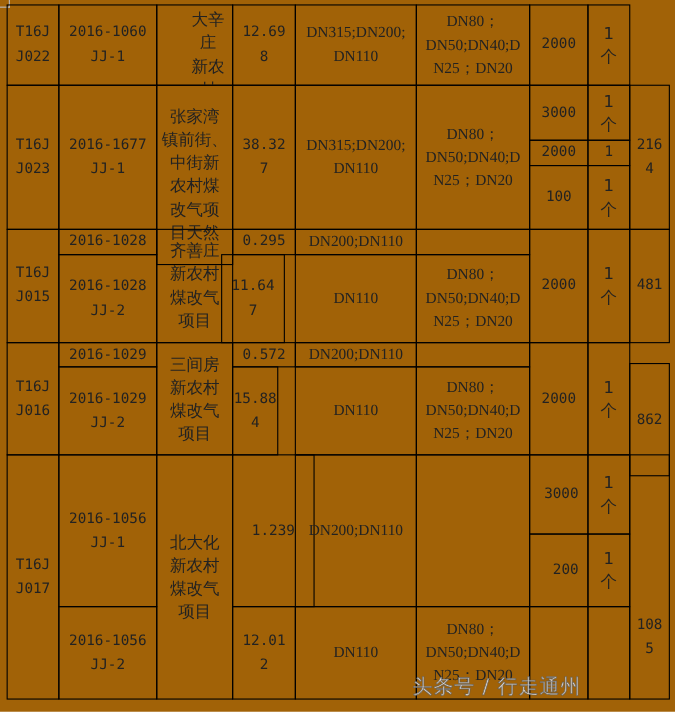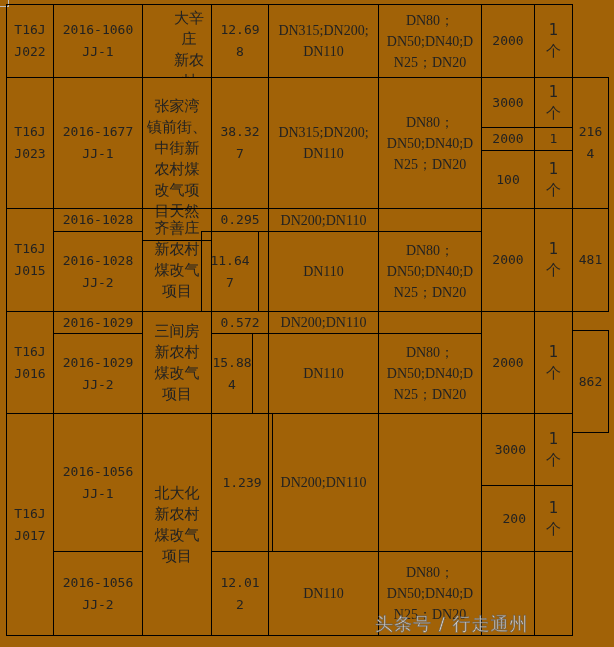--- a/index.html
+++ b/index.html
@@ -129,32 +129,34 @@
   <div class="cell mono wrap" style="left:6px;top:413px;width:48px;height:223px;">T16J
 J017</div>
   <div class="cell mono wrap" style="left:53px;top:413px;width:90px;height:139px;">2016-1056
 JJ-1</div>
   <div class="cell mono wrap" style="left:53px;top:551px;width:90px;height:85px;">2016-1056
 JJ-2</div>
   <div class="cell cjk wrap" style="left:142px;top:413px;width:70px;height:223px;">北大化
 新农村
 煤改气
 项目</div>
-  <div class="cell mono" style="left:211px;top:413px;width:62px;height:139px;">1.239</div>
+  <div class="cell mono" style="left:211px;top:413px;width:75px;height:139px;">1.239</div>
   <div class="cell mono wrap" style="left:211px;top:551px;width:58px;height:85px;">12.01
 2</div>
   <div class="cell serif" style="left:268px;top:413px;width:111px;height:139px;">DN200;DN110</div>
   <div class="cell serif" style="left:268px;top:551px;width:111px;height:85px;">DN110</div>
   <div class="cell serif" style="left:378px;top:413px;width:104px;height:139px;"></div>
   <div class="cell serif wrap" style="left:378px;top:551px;width:104px;height:85px;">DN80；
 DN50;DN40;D
 N25；DN20</div>
   <div class="cell mono right" style="left:481px;top:413px;width:54px;height:73px;">3000</div>
   <div class="cell cjk wrap" style="left:534px;top:413px;width:39px;height:73px;">1
 个</div>
   <div class="cell mono right" style="left:481px;top:485px;width:54px;height:67px;">200</div>
   <div class="cell cjk wrap" style="left:534px;top:485px;width:39px;height:67px;">1
 个</div>
   <div class="cell mono" style="left:481px;top:551px;width:54px;height:85px;"></div>
   <div class="cell mono" style="left:534px;top:551px;width:39px;height:85px;"></div>
+  <div class="cell mono wrap" style="left:572px;top:413px;width:37px;height:223px;padding-top:110px;">108
+5</div>
 
   <div class="watermark">头条号 / 行走通州</div>
 </div>
 
 </body></html>

